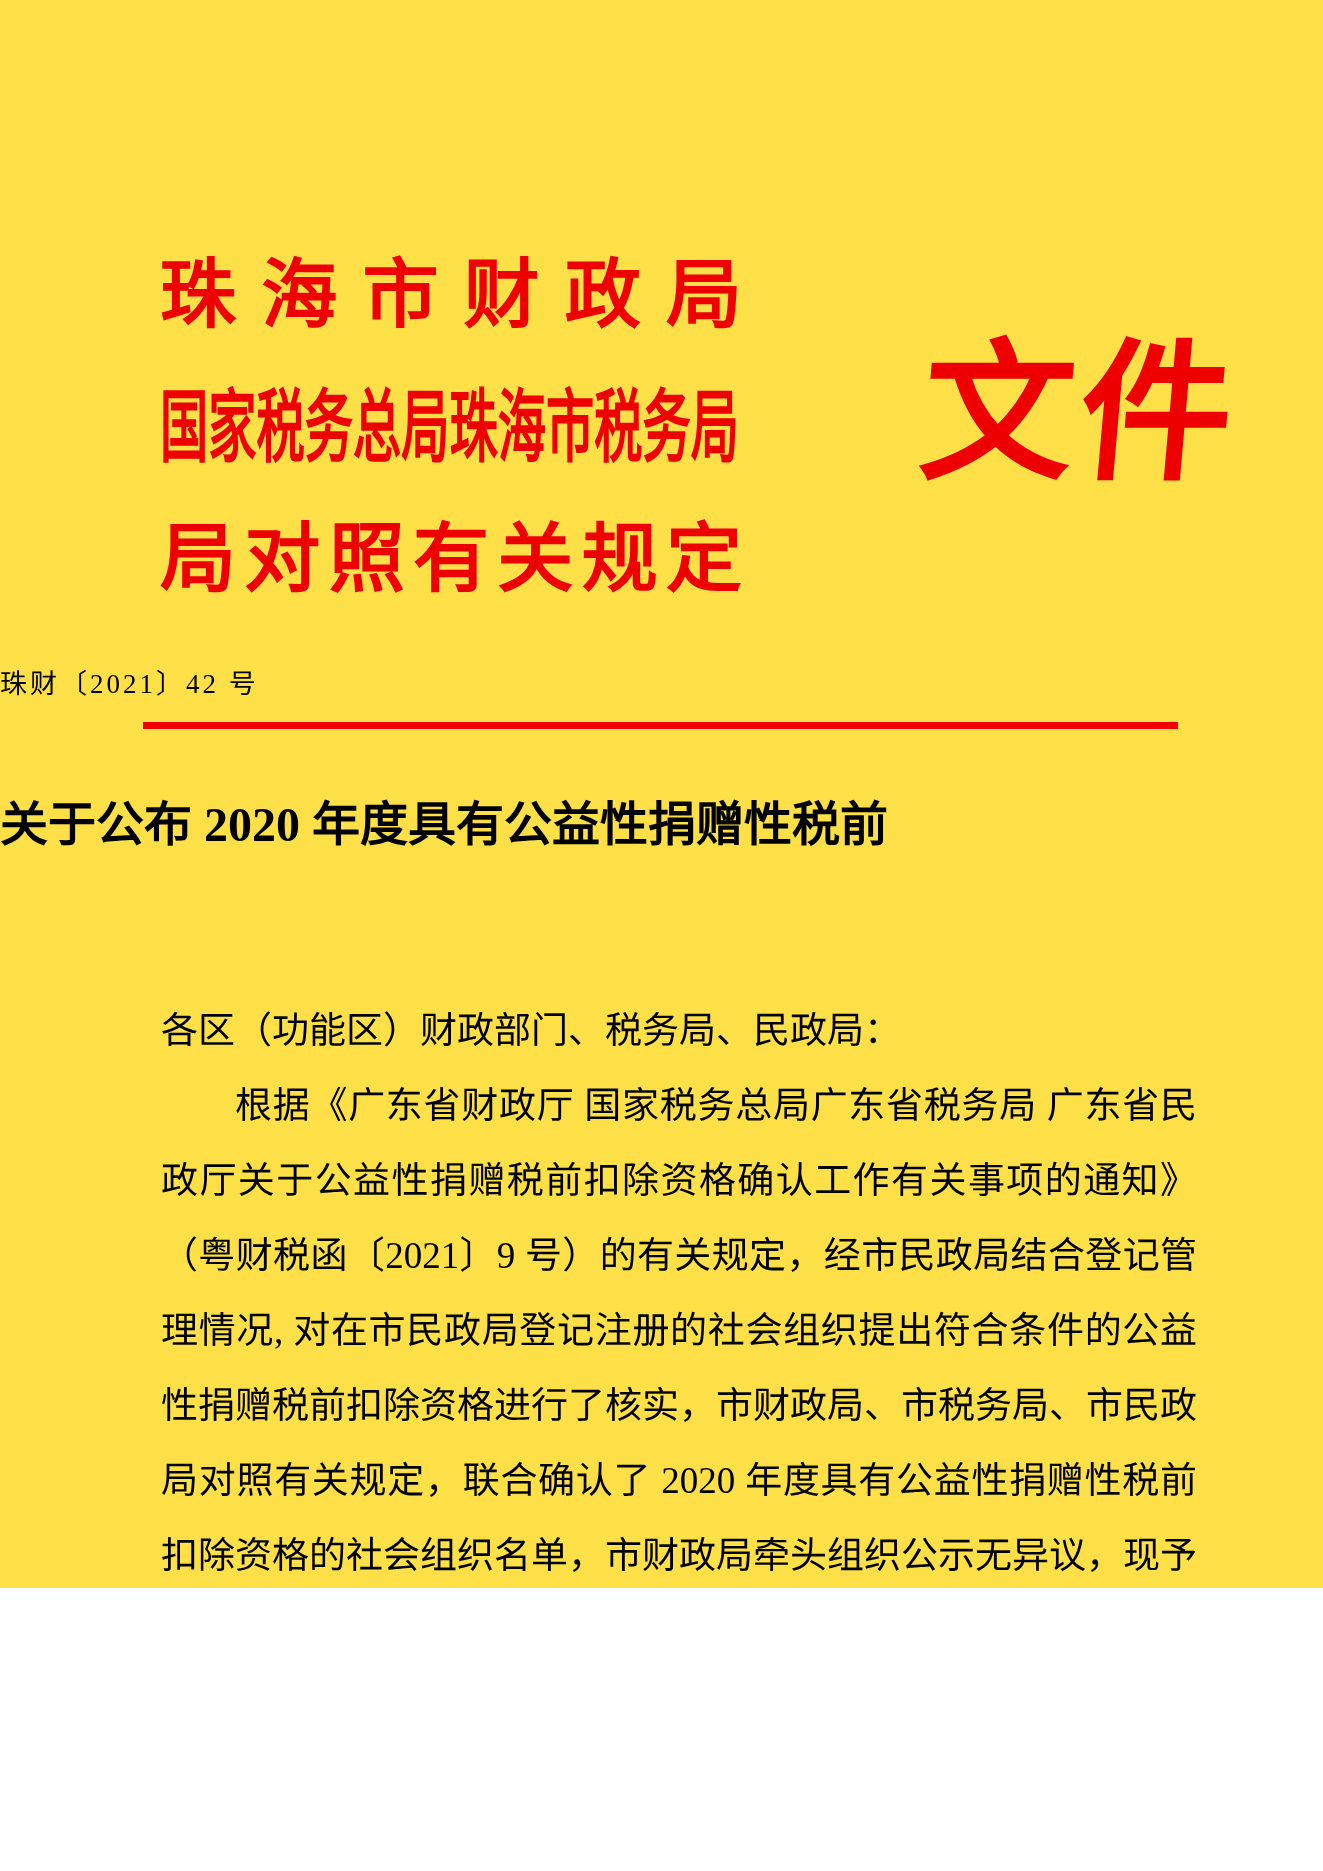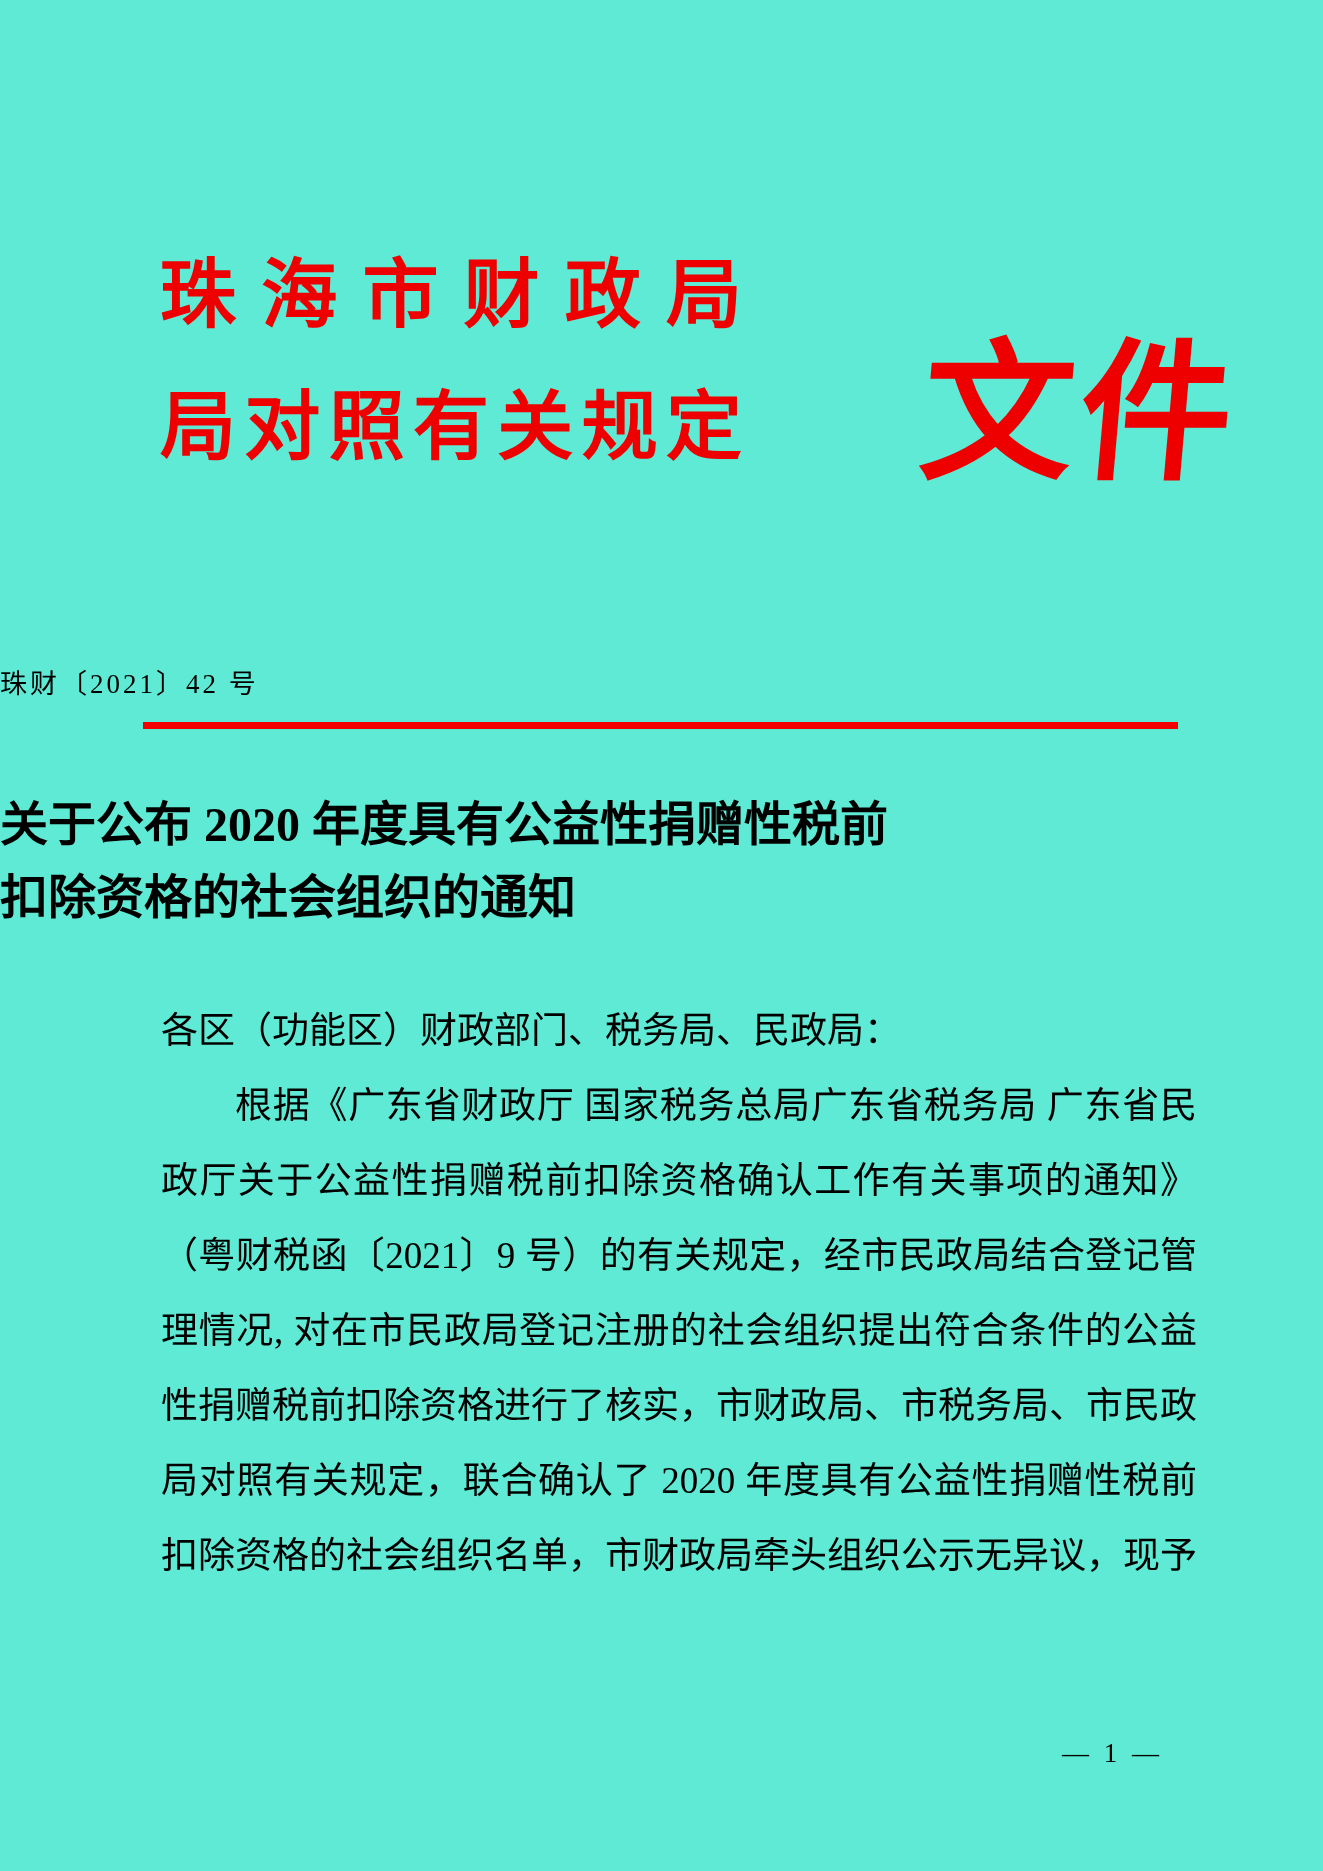--- a/index.html
+++ b/index.html
@@ -3,22 +3,22 @@
 <meta charset="utf-8">
 <style>
   html, body {
     margin: 0;
     padding: 0;
     background: #ffffff;
   }
   .page {
     position: relative;
     width: 1323px;
-    height: 1871px;
-    background: #5eead4;
+    height: 1588px;
+    background: #fde047;
     overflow: hidden;
     font-family: "Liberation Serif", "DejaVu Serif", serif;
   }
 
   
   .letterhead {
     position: absolute;
     left: 160px;
     top: 240px;
     width: 582px;
@@ -125,32 +125,34 @@
     letter-spacing: 4px;
   }
 </style>
 </head>
 <body>
 
 <div class="page">
 
   <div class="letterhead">
     <div class="org-line org-spaced org-line-1">珠海市财政局</div>
+    <div class="org-condensed-wrap">
+      <span class="org-line org-condensed">国家税务总局珠海市税务局</span>
+    </div>
     <div class="org-line org-spaced">局对照有关规定</div>
   </div>
 
   <div class="doc-type">文件</div>
 
   <div class="doc-number">珠财〔2021〕42 号</div>
 
   <div class="red-rule"></div>
 
   <div class="title-block">
     <div>关于公布 2020 年度具有公益性捐赠性税前</div>
-    <div>扣除资格的社会组织的通知</div>
   </div>
 
   <div class="body-block">
     <div class="body-line">各区（功能区）财政部门、税务局、民政局：</div>
     <div class="body-line jline indent-2em">根据《广东省财政厅 国家税务总局广东省税务局 广东省民</div>
     <div class="body-line jline">政厅关于公益性捐赠税前扣除资格确认工作有关事项的通知》</div>
     <div class="body-line jline">（粤财税函〔2021〕9 号）的有关规定，经市民政局结合登记管</div>
     <div class="body-line jline">理情况, 对在市民政局登记注册的社会组织提出符合条件的公益</div>
     <div class="body-line jline">性捐赠税前扣除资格进行了核实，市财政局、市税务局、市民政</div>
     <div class="body-line jline">局对照有关规定，联合确认了 2020 年度具有公益性捐赠性税前</div>

